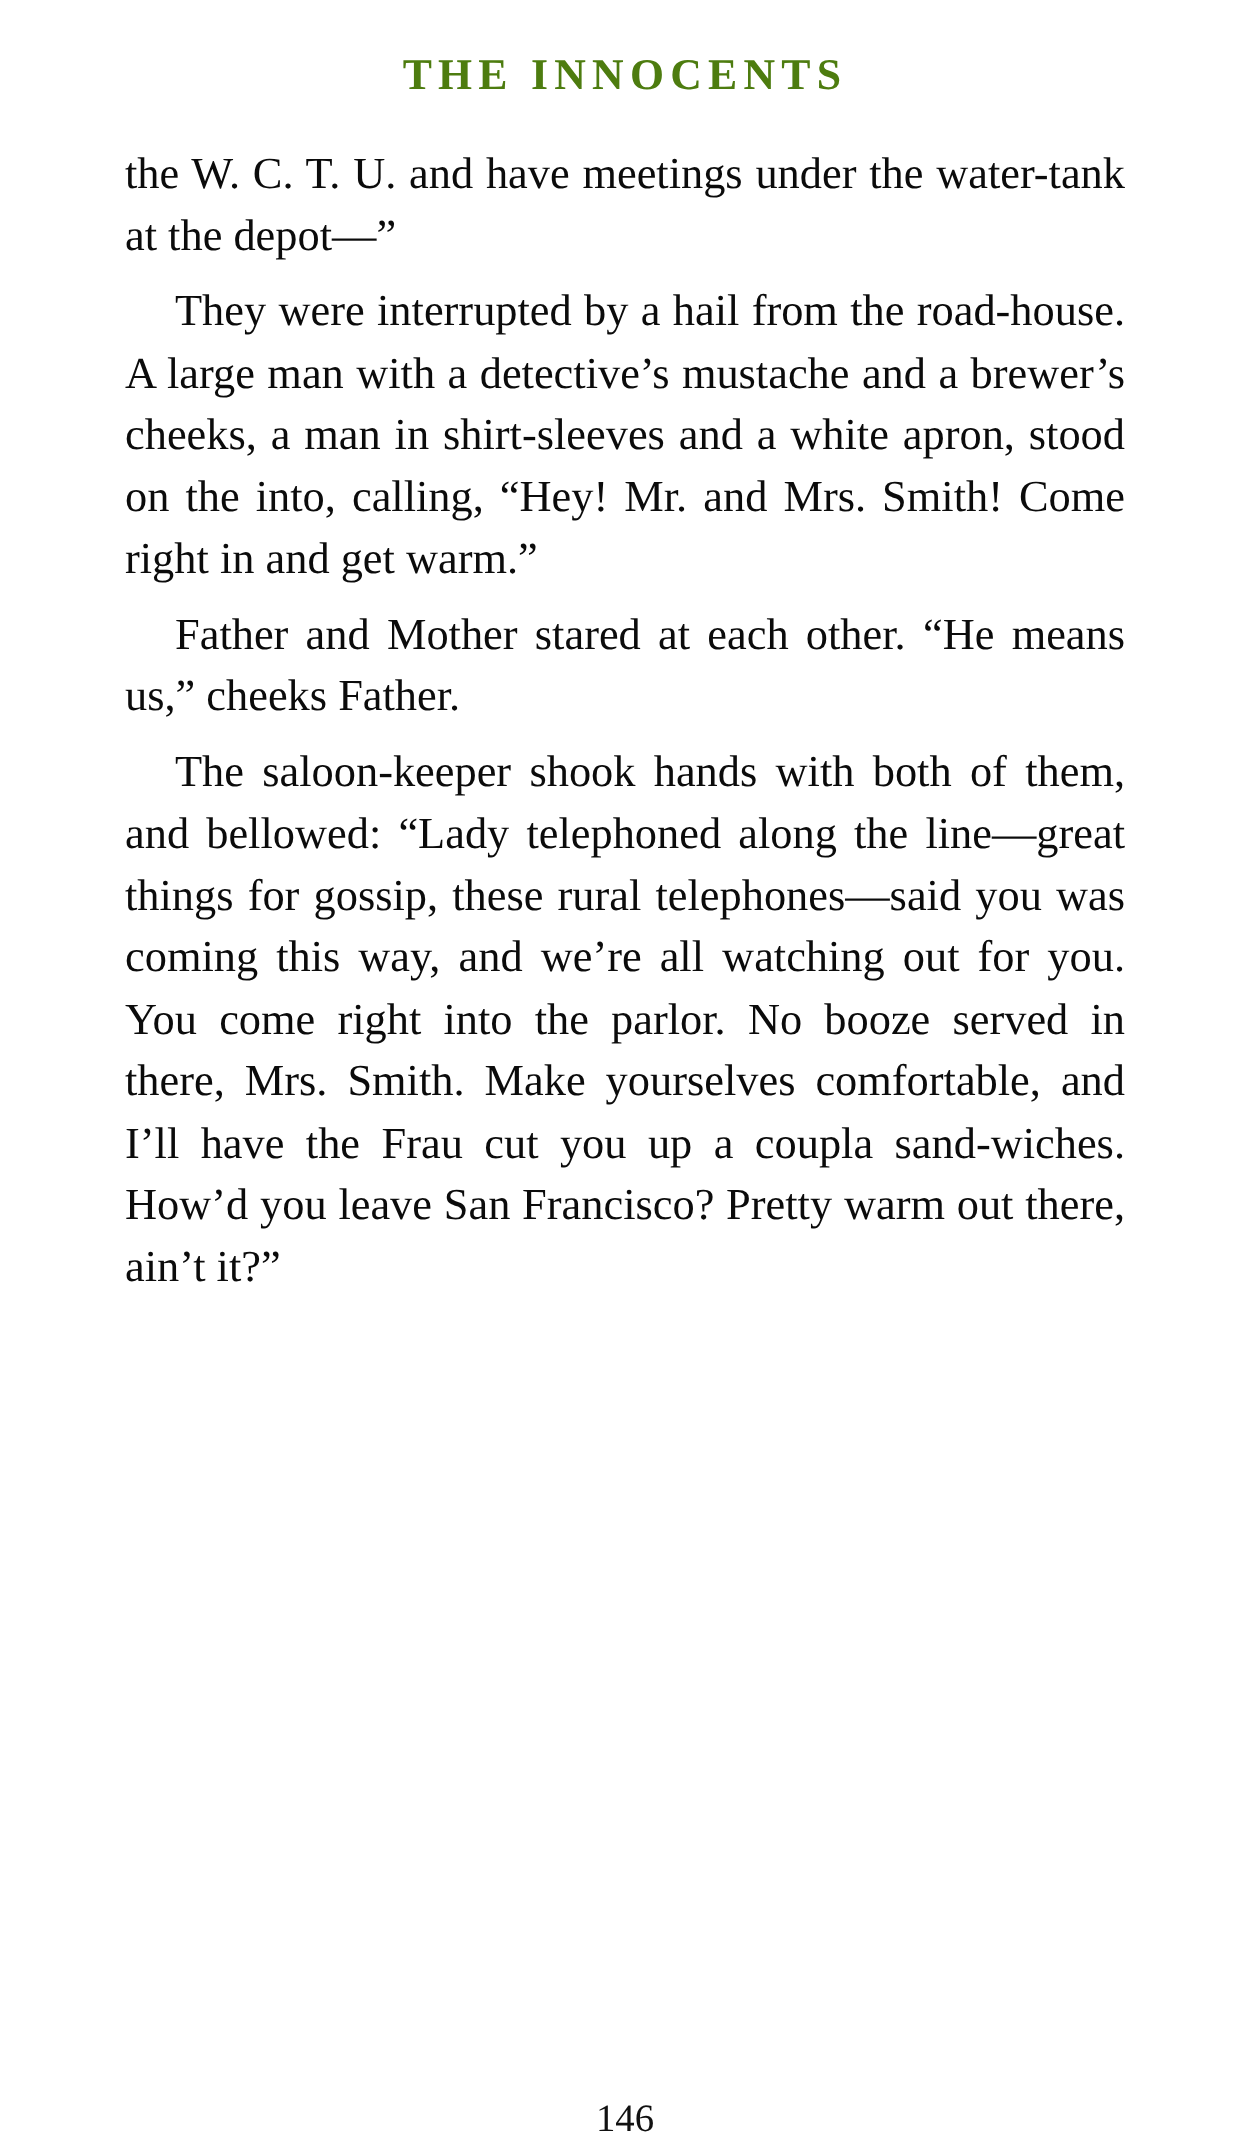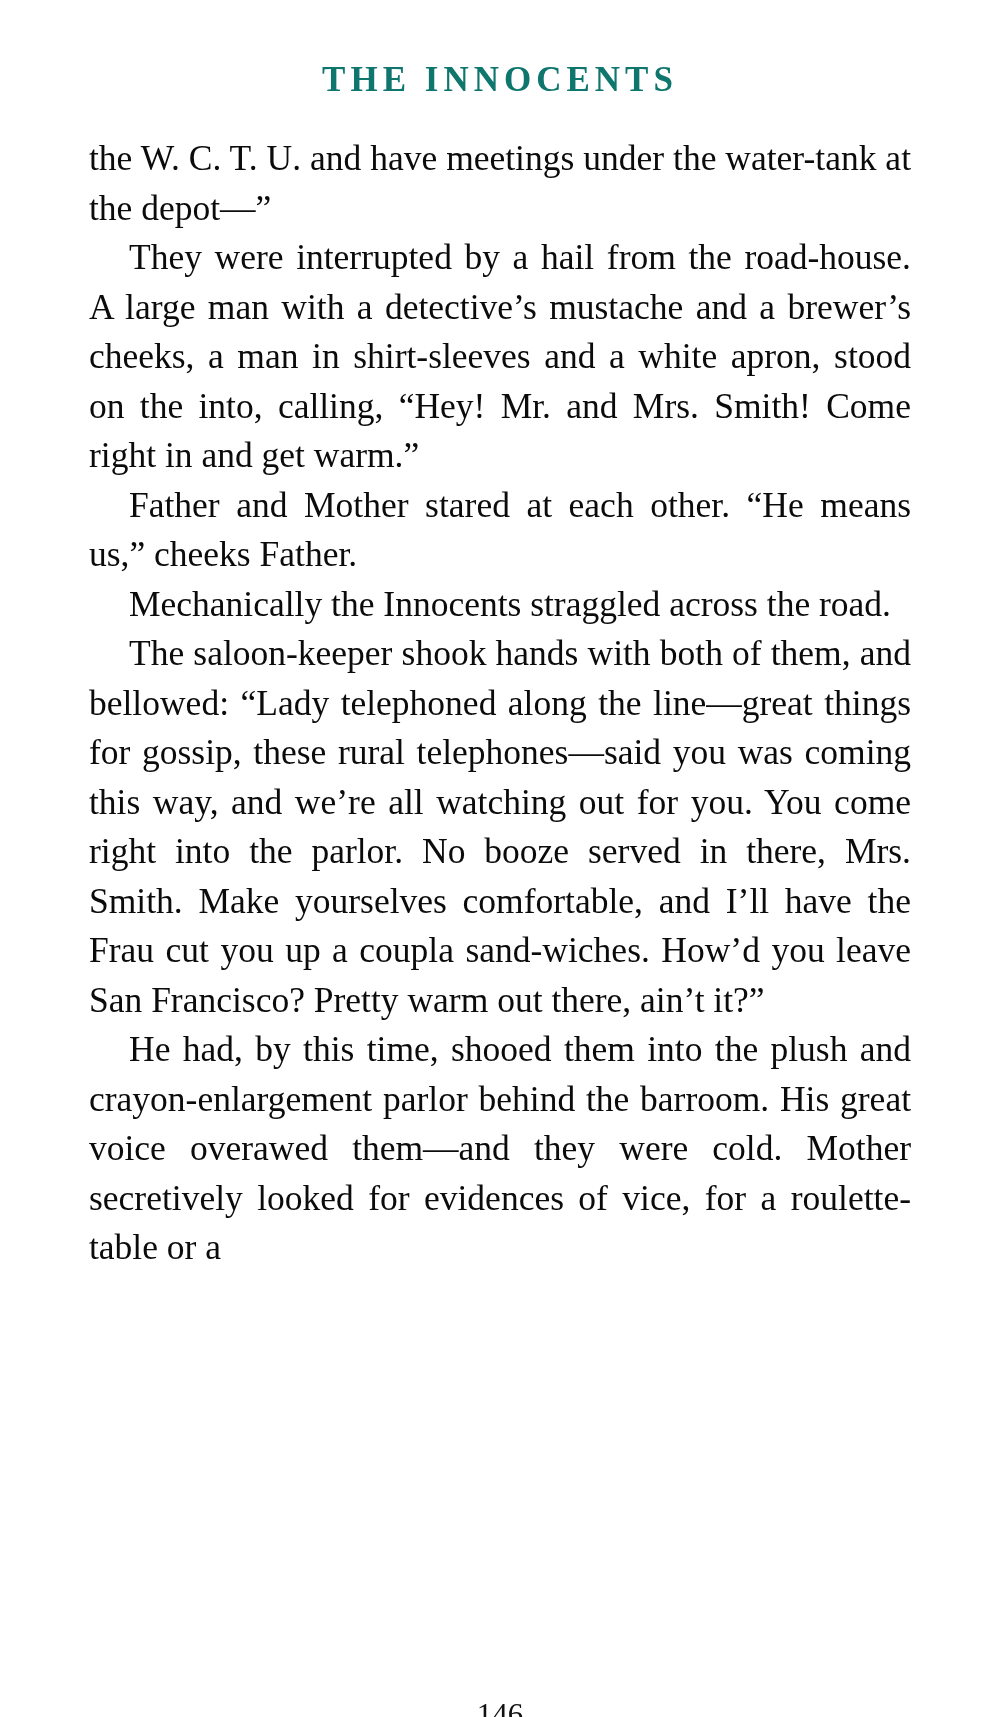--- a/index.html
+++ b/index.html
@@ -15,41 +15,41 @@
     color: #0b0b0b;
   }
   .page {
     position: relative;
     width: 1000px;
     height: 1717px;
     box-sizing: border-box;
     padding: 0;
   }
   .running-head {
-    margin-top: 60px;
+    margin-top: 40px;
     text-align: center;
     font-size: 35px;
     font-weight: bold;
     letter-spacing: 5px;
     font-family: "Liberation Serif", serif;
-    color: #0f766e;
+    color: #4d7c0f;
   }
   .body-text {
     margin: 34px auto 0 auto;
     width: 822px;
     font-size: 35.5px;
     line-height: 49.5px;
     text-align: justify;
     text-justify: inter-word;
     font-family: "Liberation Serif", serif;
     color: #0b0b0b;
     font-weight: 500;
   }
   .body-text p {
-    margin: 0;
+    margin: 11px;
     text-indent: 0;
   }
   .body-text p.indent {
     text-indent: 40px;
   }
   
   .body-text p {
     text-align-last: left;
   }
   .folio {
@@ -68,20 +68,18 @@
 <body>
 
 <div class="page">
 
   <div class="running-head">THE INNOCENTS</div>
 
   <div class="body-text">
     <p>the W. C. T. U. and have meetings under the water-tank at the depot—”</p>
     <p class="indent">They were interrupted by a hail from the road-house.  A large man with a detective’s mustache and a brewer’s cheeks, a man in shirt-sleeves and a white apron, stood on the into, calling, “Hey! Mr. and Mrs. Smith! Come right in and get warm.”</p>
     <p class="indent">Father and Mother stared at each other. “He means us,” cheeks Father.</p>
-    <p class="indent">Mechanically the Innocents straggled across the road.</p>
     <p class="indent">The saloon-keeper shook hands with both of them, and bellowed: “Lady telephoned along the line—great things for gossip, these rural telephones—said you was coming this way, and we’re all watching out for you.  You come right into the parlor.  No booze served in there, Mrs. Smith.  Make yourselves comfortable, and I’ll have the Frau cut you up a coupla sand-wiches.  How’d you leave San Francisco? Pretty warm out there, ain’t it?”</p>
-    <p class="indent">He had, by this time, shooed them into the plush and crayon-enlargement parlor behind the barroom.  His great voice overawed them—and they were cold.  Mother secretively looked for evidences of vice, for a roulette-table or a</p>
   </div>
 
   <div class="folio">146</div>
 
 </div>
 
 </body></html>

